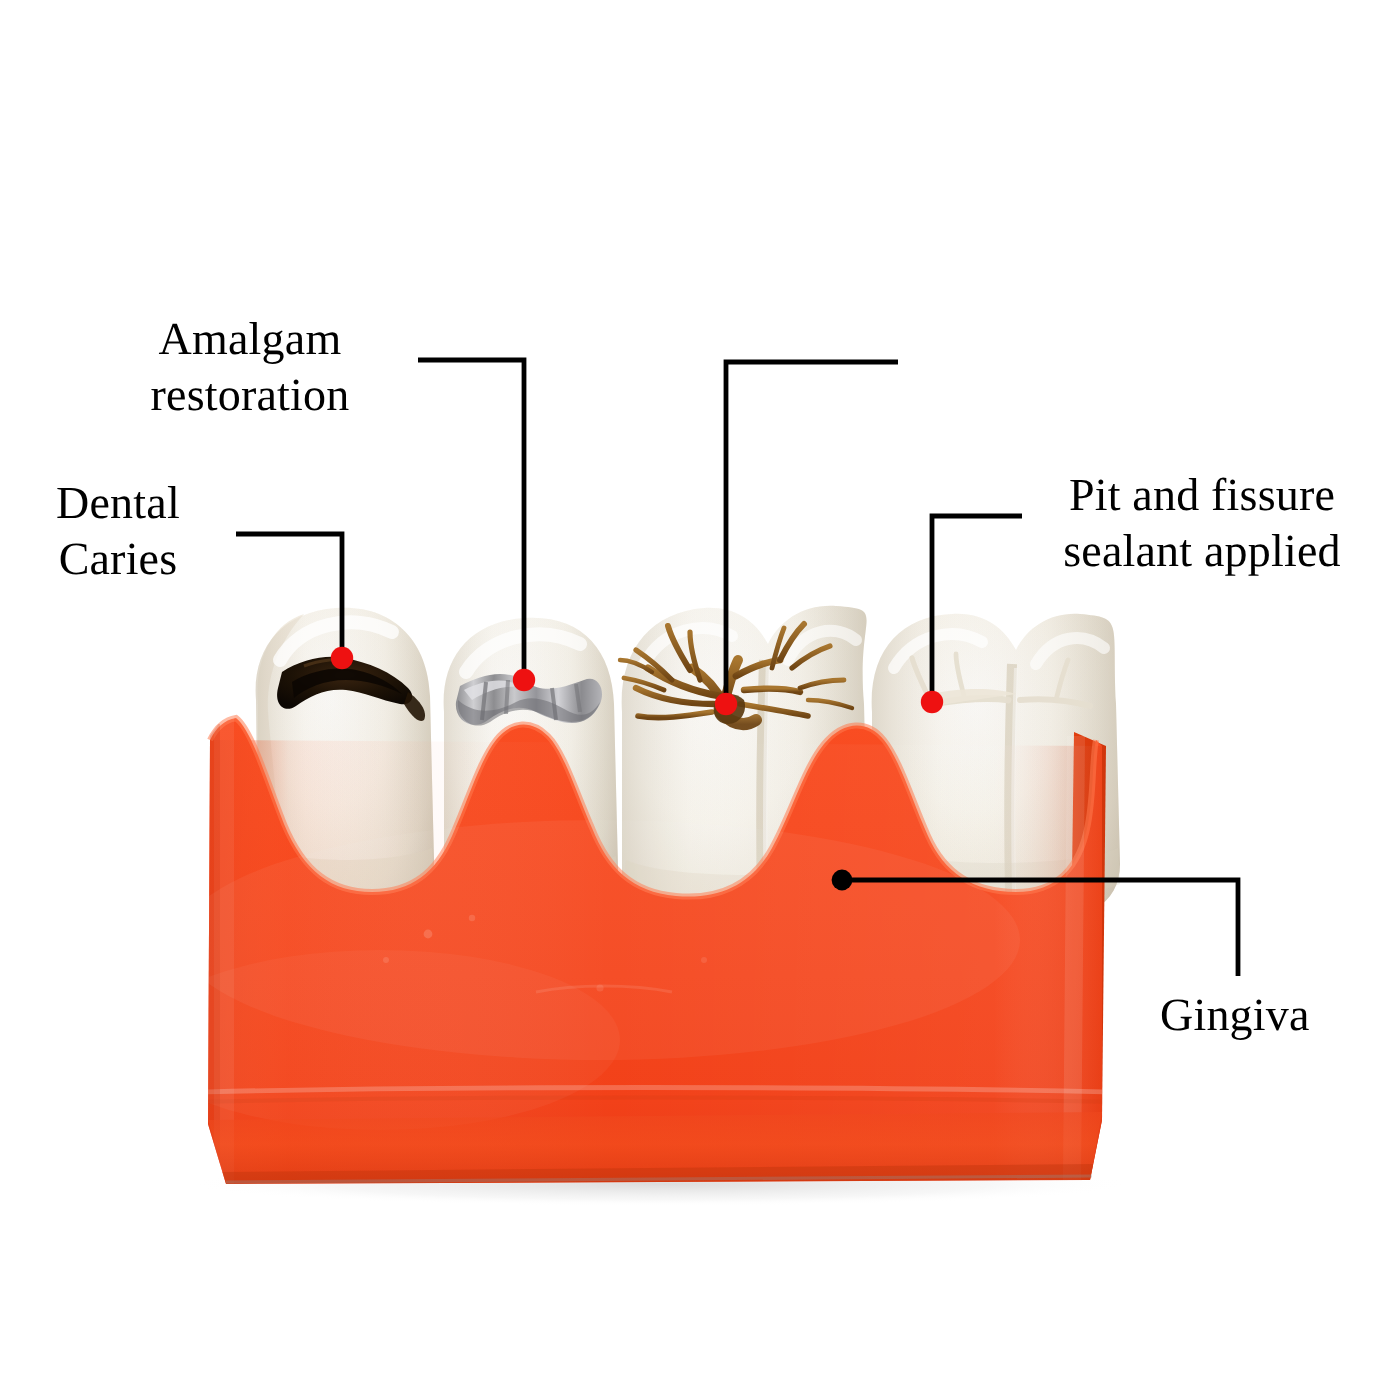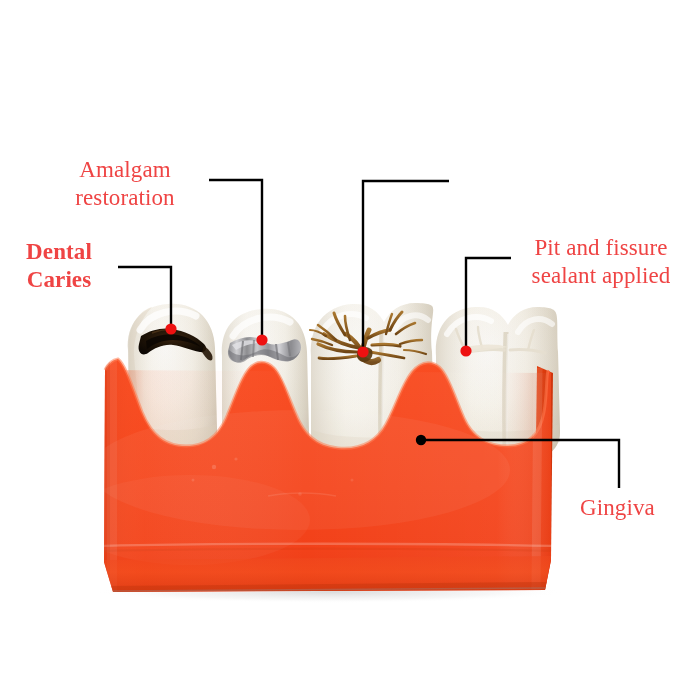--- a/index.html
+++ b/index.html
@@ -10,21 +10,21 @@
   #stage {
     position: relative;
     width: 700px;
     height: 700px;
     background: #ffffff;
     overflow: hidden;
     font-family: "Liberation Serif", "DejaVu Serif", serif;
   }
   .label {
     position: absolute;
-    color: #ef4444;
+    color: #000000;
     font-family: "Liberation Serif", "DejaVu Serif", serif;
     font-size: 23px;
     line-height: 28px;
     white-space: pre-line;
     letter-spacing: 0.1px;
   }
   .label.c  { text-align: center; }
   .label.l  { text-align: left; }
 
   .leader {
@@ -366,21 +366,21 @@
     <circle cx="171" cy="329" r="5.6" fill="#ee1111"></circle>
     <circle cx="262" cy="340" r="5.6" fill="#ee1111"></circle>
     <circle cx="363" cy="352" r="5.6" fill="#ee1111"></circle>
     <circle cx="466" cy="351" r="5.6" fill="#ee1111"></circle>
     <circle cx="421" cy="440" r="5.2" fill="#000000"></circle>
   </svg>
 
   <div class="label c" style="left:30px; top:156px; width:190px;">Amalgam
 restoration</div>
 
-  <div class="label c" style="left:0px; top:238px; width:118px;font-weight:bold;">Dental
+  <div class="label c" style="left:0px; top:238px; width:118px;">Dental
 Caries</div>
 
 
   <div class="label l" style="left:580px; top:494px; width:118px;">Gingiva</div>
 
   <div class="label c" style="left:508px; top:234px; width:186px;">Pit and fissure
 sealant applied</div>
 
 </div>
 

